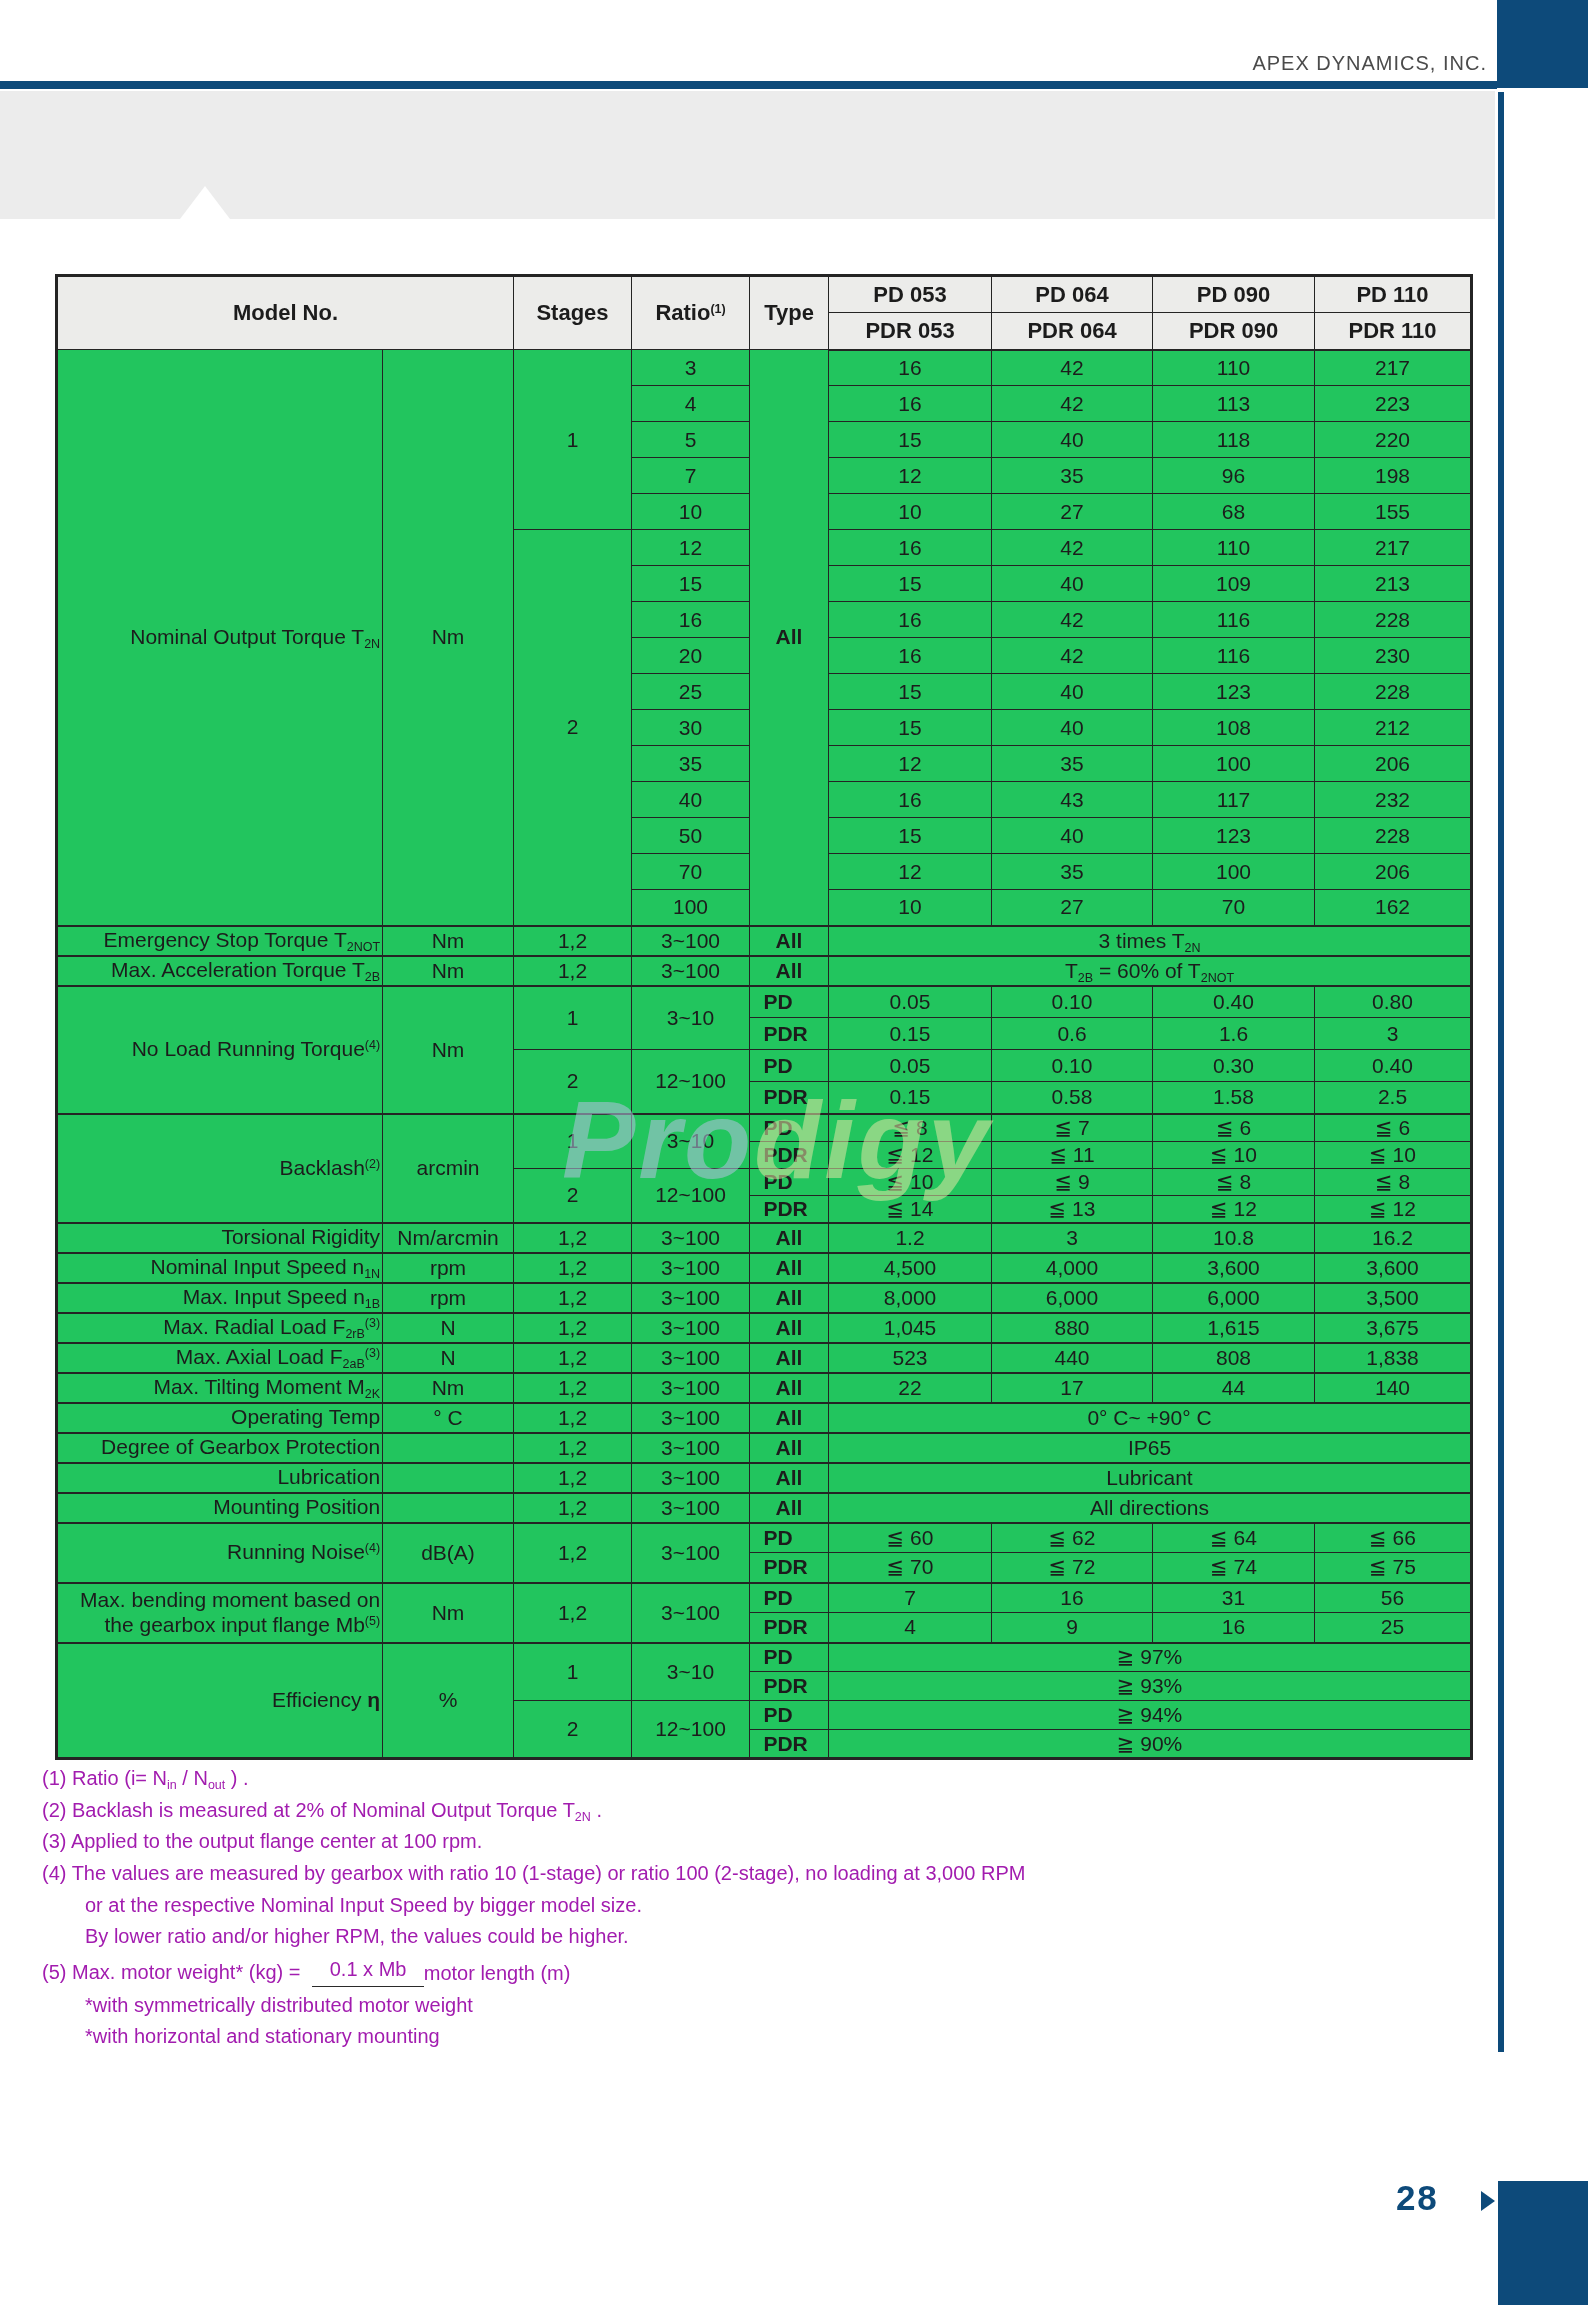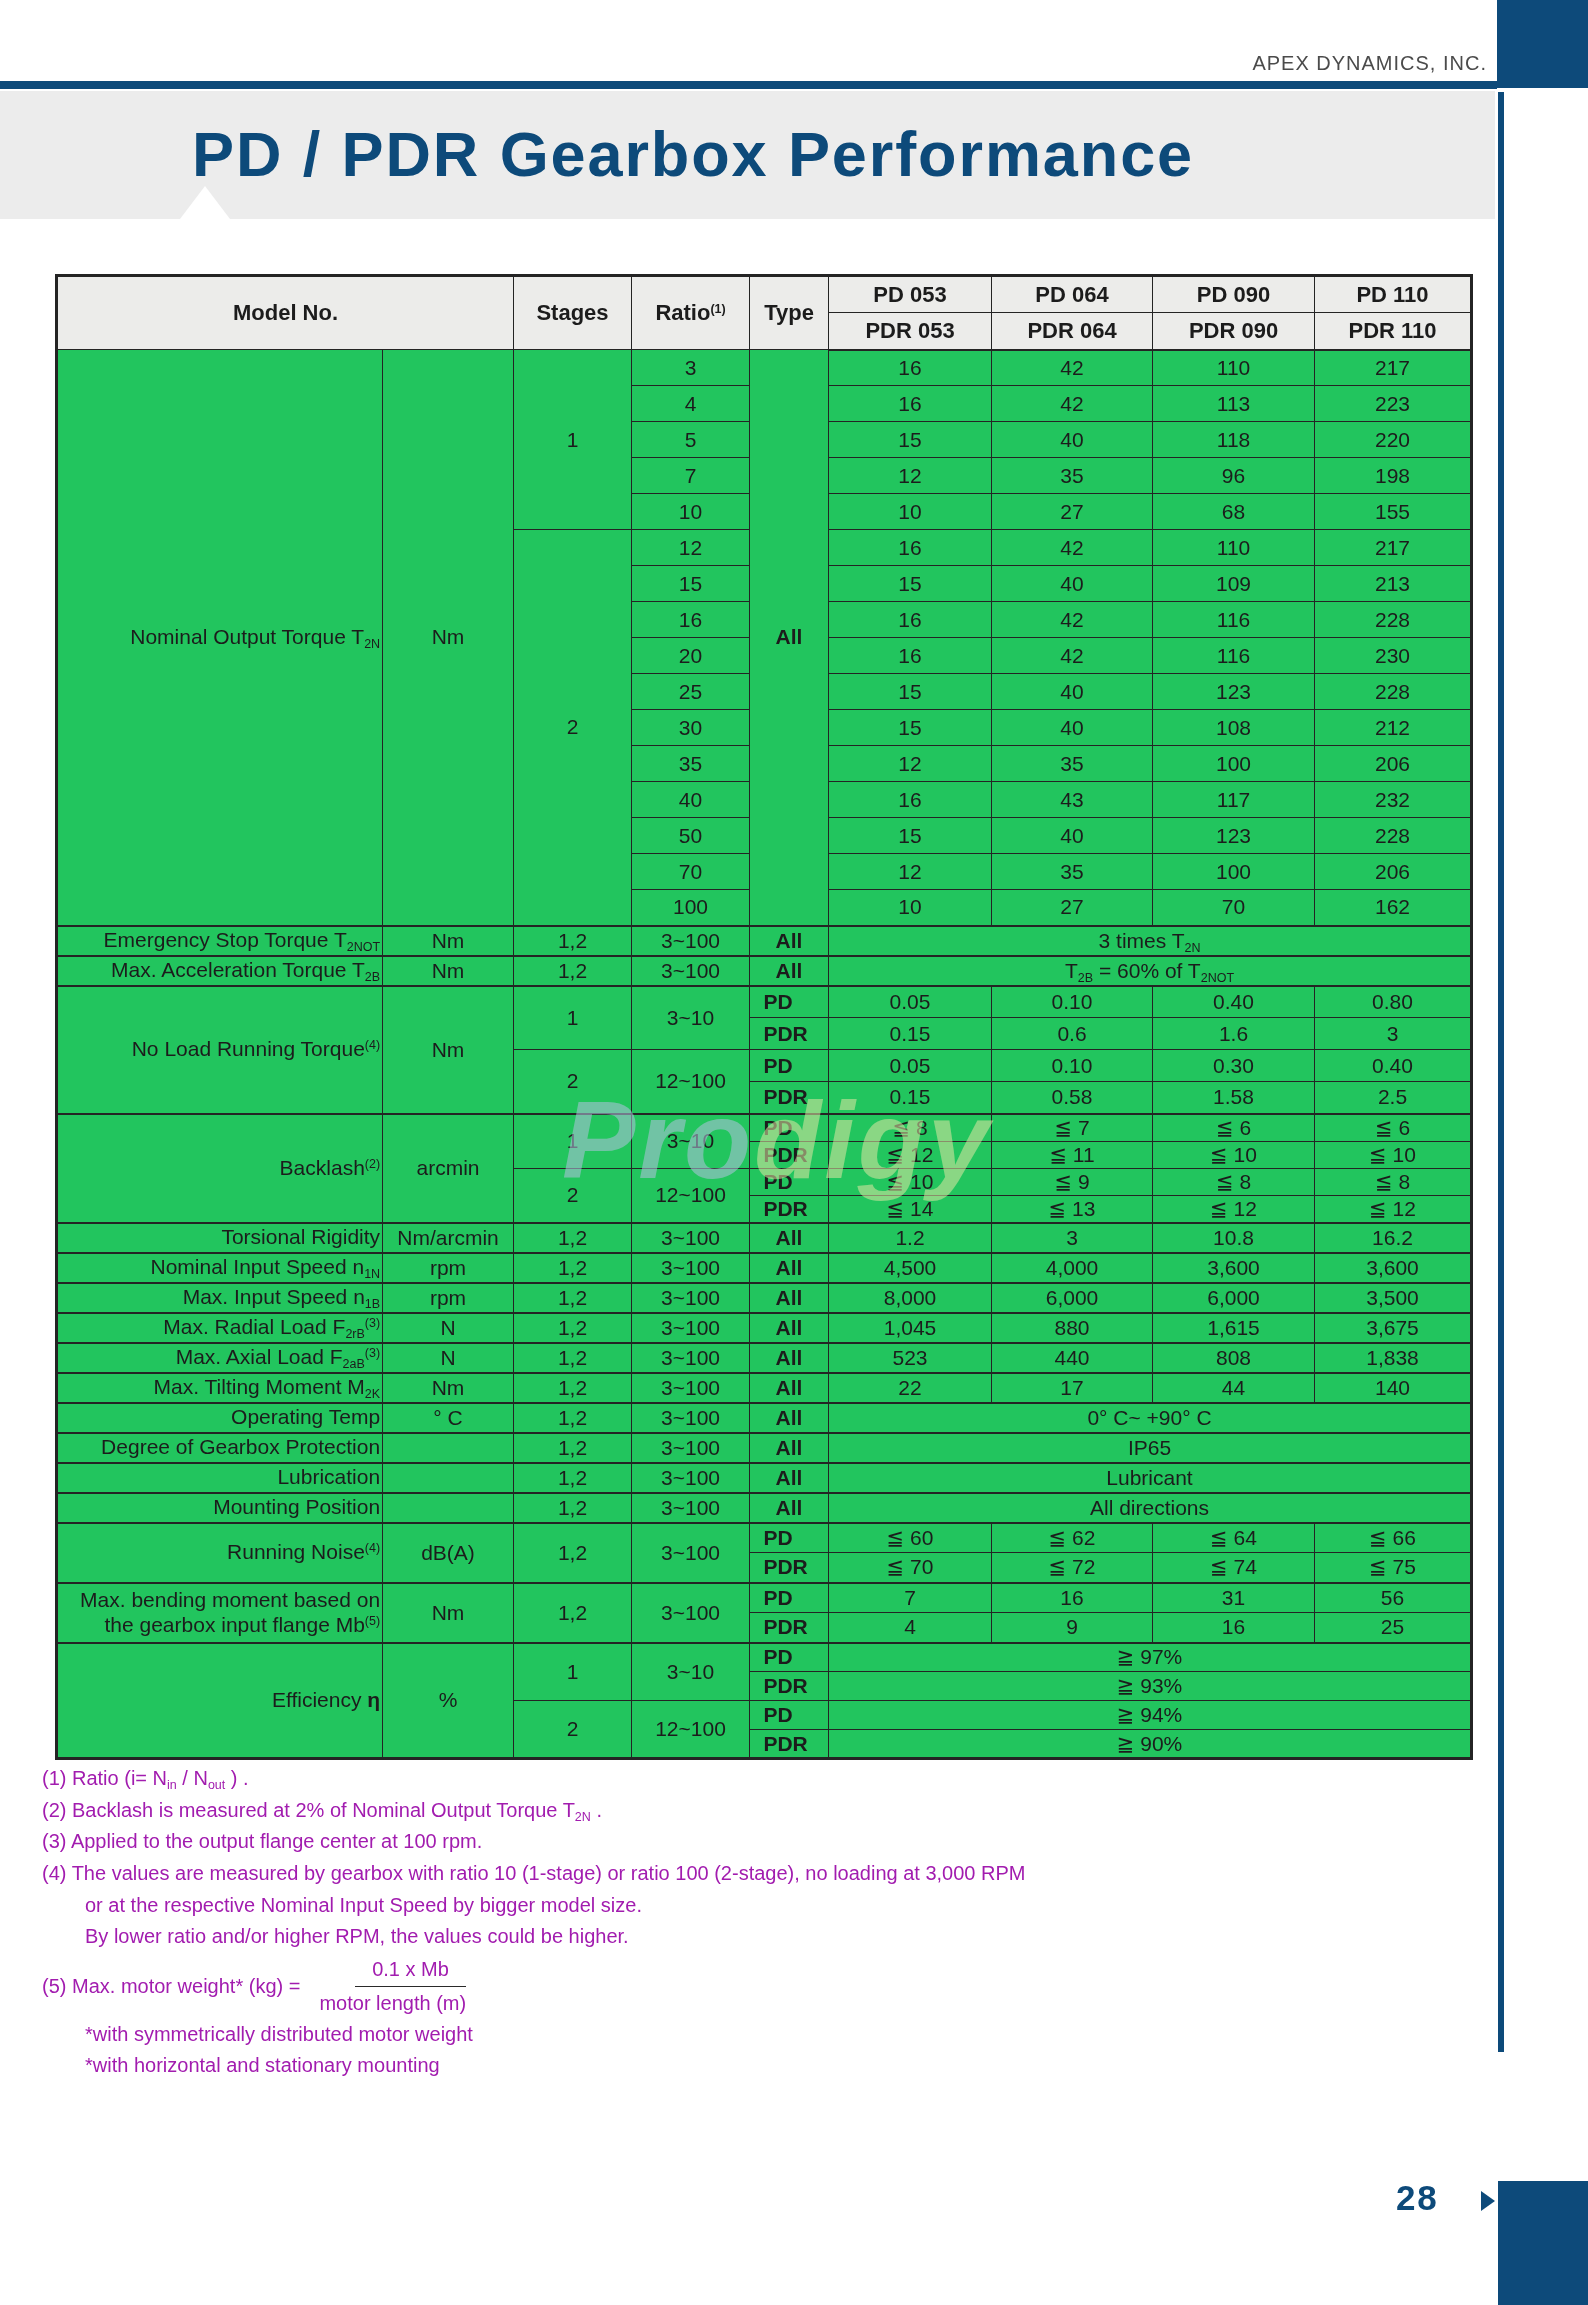--- a/index.html
+++ b/index.html
@@ -74,21 +74,21 @@
   .watermark .wm2 { color: #dfe6a4; }
 
   
   .footnotes {
     position: absolute; left: 42px; top: 1766px; width: 1403px;
     font-size: 20px; color: #a21caf;
   }
   .fn { line-height: 25px; margin-bottom: 6.7px; }
   .fn.indent { margin-left: 43px; }
   .fn-frac { display: flex; align-items: center; margin: 7.7px 0 5.8px; }
-  .frac { display: inline-flex; flex-direction: column; align-items: flex-end; margin-left: 19px; }
+  .frac { display: inline-flex; align-items: center; margin-left: 12px; }
   .frac .num { padding: 0 17.3px 3.8px; border-bottom: 1.9px solid #2a2a2a; }
   .frac .den { padding-top: 3.8px; }
 
   
   .page-num {
     position: absolute; left: 1396px; top: 2178px;
     font-size: 35px; font-weight: bold; color: #0d4a7a; letter-spacing: 1.9px;
   }
   .page-arrow {
     position: absolute; left: 1481px; top: 2191px; width: 0; height: 0;
@@ -101,21 +101,20 @@
 <body>
 
 <div class="page">
 
   <div class="company">APEX DYNAMICS, INC.</div>
   <div class="top-bar"></div>
   <div class="top-corner"></div>
   <div class="side-line"></div>
 
   <div class="banner">
-    <div class="title">PD / PDR  Gearbox Performance</div>
     <div class="notch"></div>
   </div>
 
   <table class="perf">
     <colgroup>
       <col style="width:326px">
         <col style="width:131px">
         <col style="width:118px">
       <col style="width:118px">
         <col style="width:79px">

